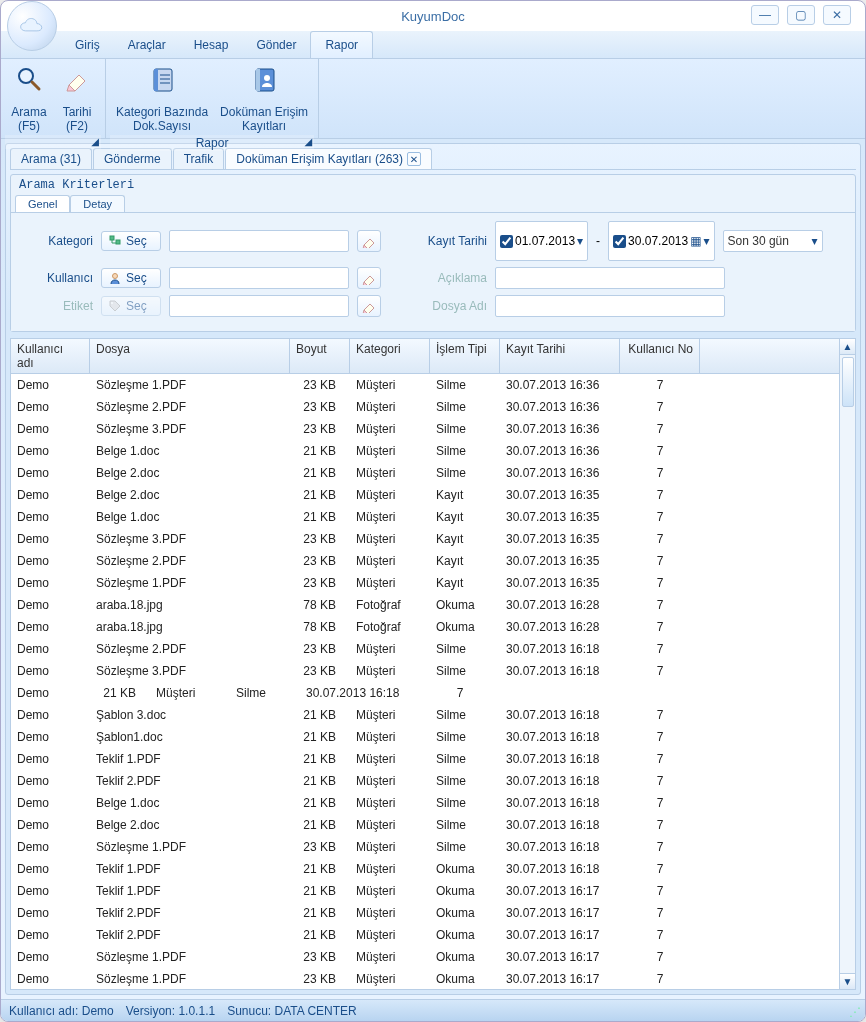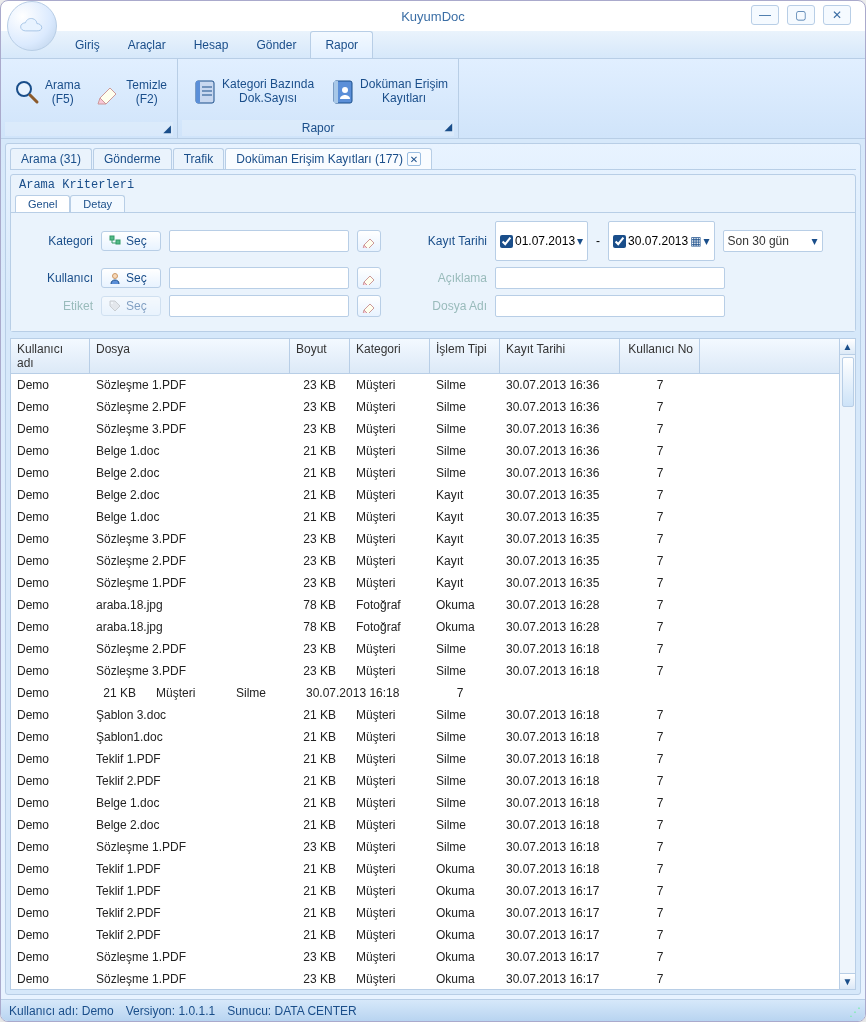--- a/index.html
+++ b/index.html
@@ -14,21 +14,21 @@
 
   .menubar { height: 28px; background: linear-gradient(#eaf3fc, #d6e8fa); border-bottom: 1px solid #b8cee6; display: flex; align-items: flex-end; padding-left: 60px; gap: 0; }
   .menuitem { padding: 6px 14px; color: #1a4e8a; font-size: 12px; cursor: pointer; }
   .menuitem.active { background: linear-gradient(#f3f9ff, #e1efff); border: 1px solid #b8cee6; border-bottom: none; border-radius: 3px 3px 0 0; }
 
   .ribbon { height: 80px; background: linear-gradient(#e1efff, #d0e4fa); border-bottom: 1px solid #b8cee6; display: flex; }
   .ribbon-group { border-right: 1px solid #b8cee6; padding: 2px 4px; display: flex; flex-direction: column; position: relative; }
   .ribbon-group .items { display: flex; flex: 1; }
   .ribbon-group .grouplabel { text-align: center; color: #1a4e8a; font-size: 11px; padding: 1px 0; background: rgba(255,255,255,.2); position: relative; }
   .ribbon-group .grouplabel .dlg { position: absolute; right: 2px; top: 1px; color: #1a4e8a; font-size: 10px; }
-  .ribbon-btn { display: flex; flex-direction: row; align-items: center; justify-content: space-between; padding: 2px 6px; color: #1a4e8a; font-size: 11px; gap: 2px; cursor: pointer; min-width: 48px; text-align:center; }
+  .ribbon-btn { display: flex; flex-direction: column; align-items: center; justify-content: space-between; padding: 2px 6px; color: #1a4e8a; font-size: 11px; gap: 10px; cursor: pointer; min-width: 48px; text-align:center; }
   .ribbon-btn .ricon { width: 32px; height: 32px; display: flex; align-items: center; justify-content: center; }
 
   .content { flex: 1; padding: 4px; display: flex; flex-direction: column; min-height: 0; background: linear-gradient(#d6e8fa, #e8f3ff); }
   .content-inner { flex:1; display:flex; flex-direction:column; border:1px solid #b8cee6; border-radius:3px; background: linear-gradient(#e8f3ff,#d6e8fa 20%, #d6e8fa); min-height:0; padding: 4px; }
 
   .tabs-row { display: flex; border-bottom: 1px solid #b8cee6; align-items: center; }
   .tab { padding: 3px 10px; border: 1px solid #b8cee6; border-bottom: none; background: #eaf3fc; color:#1a4e8a; margin-right: 1px; border-radius: 3px 3px 0 0; cursor: pointer; display:flex; align-items:center; gap:4px;}
   .tab.active { background: #f9fcff; }
   .tab .close { width:14px; height:14px; border:1px solid #9abde1; border-radius:2px; display:flex;align-items:center;justify-content:center; color:#1a4e8a; font-size:10px;}
 
@@ -119,21 +119,21 @@
           <span style="white-space:pre-line;">Arama
 (F5)</span>
         </div>
         <div class="ribbon-btn">
           <div class="ricon">
             <svg width="28" height="28" viewBox="0 0 28 28">
                 <path d="M6 20 L16 10 L22 16 L12 26 Z" fill="#ffe" stroke="#c99"></path>
                 <path d="M6 20 L12 26 L4 26 Z" fill="#f8c8d8" stroke="#c99"></path>
               </svg>
           </div>
-          <span style="white-space:pre-line;">Temizle
+          <span style="white-space:pre-line;">Tarihi
 (F2)</span>
         </div>
       </div>
       <div class="grouplabel">&nbsp;<span class="dlg">◢</span></div>
     </div>
     <div class="ribbon-group">
       <div class="items">
         <div class="ribbon-btn" style="min-width:90px;">
           <div class="ricon">
             <svg width="28" height="28" viewBox="0 0 28 28">
@@ -171,21 +171,21 @@
       <div class="tab">
             <span>Arama (31)</span>
           </div>
       <div class="tab">
             <span>Gönderme</span>
           </div>
       <div class="tab">
             <span>Trafik</span>
           </div>
       <div class="tab active">
-        <span>Doküman Erişim Kayıtları (177)</span>
+        <span>Doküman Erişim Kayıtları (263)</span>
         <span class="close">✕</span>
       </div>
     </div>
 
     <div class="criteria-box">
       <div class="criteria-head">Arama Kriterleri</div>
       <div class="criteria-tabs">
         <div class="ctab active">Genel</div>
         <div class="ctab">Detay</div>
       </div>

